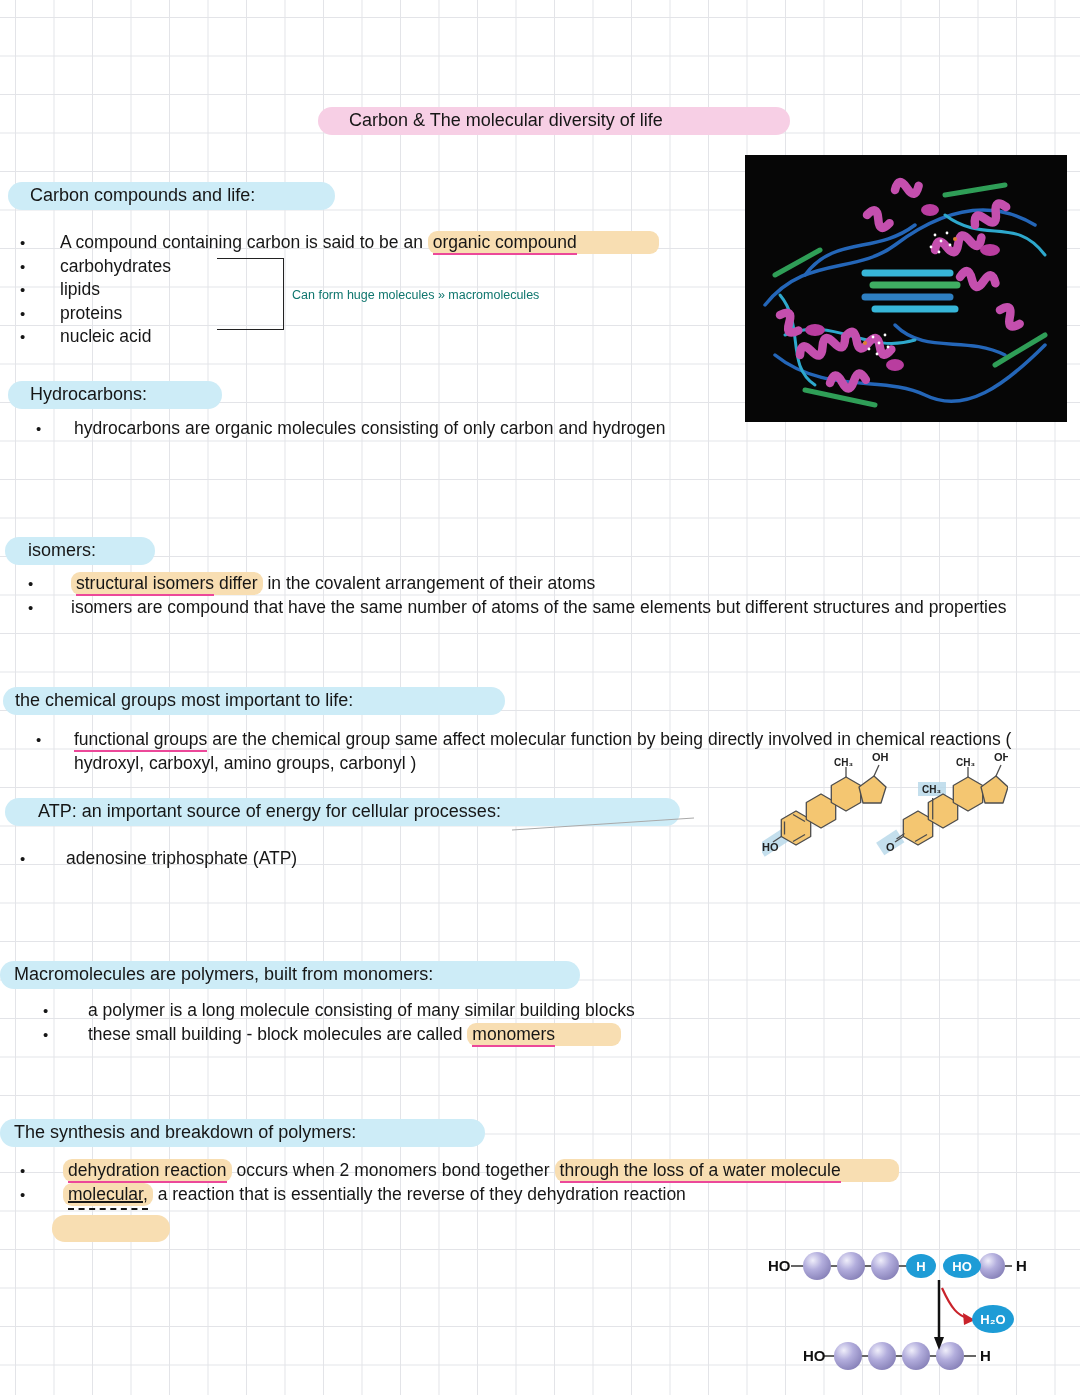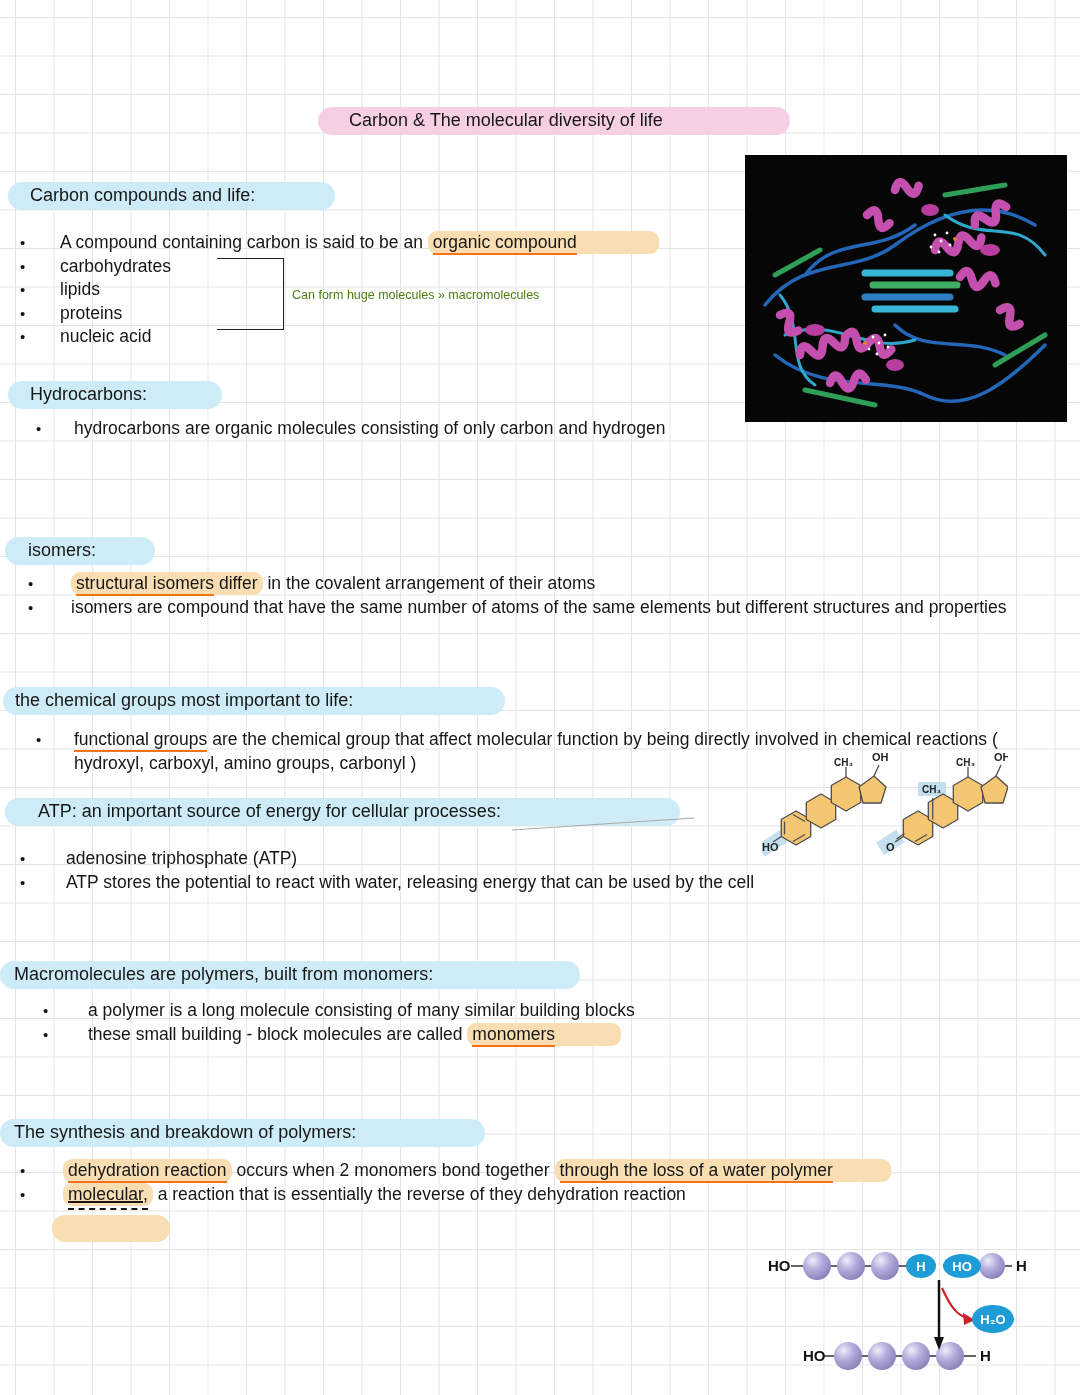--- a/index.html
+++ b/index.html
@@ -27,34 +27,34 @@
   .w-iso{min-width:150px;padding-left:23px;}
   .w-chem{min-width:502px;padding-left:12px;}
   .w-atp{min-width:675px;padding-left:33px;}
   .w-macro{min-width:580px;padding-left:14px;}
   .w-syn{min-width:485px;padding-left:14px;}
   .blist{line-height:23.6px;}
   .b-row{display:flex;align-items:flex-start;}
   .b-dot{flex:0 0 auto;}
   .b-dot::before{content:"•";font-size:15px;}
   .b-text{flex:1 1 auto;}
-  .u{border-bottom:2px solid #f97316;padding-bottom:1px;}
+  .u{border-bottom:2px solid #ec4899;padding-bottom:1px;}
   .u-hydro{
     text-decoration:underline;text-decoration-thickness:2px;
     border-bottom:2px dashed #161616;padding-bottom:4px;
   }
   .hl-orange{background:#f8deb2;border-radius:9px;padding:1px 5px 2px 5px;}
   .pad-r80{padding-right:82px;}
   .pad-r65{padding-right:66px;}
   .pad-r60{padding-right:58px;}
   .bracket{
     border:1.6px solid #222;border-left:none;
     width:66px;height:70px;
   }
-  .bracket-note{font-size:12.5px;color:#4d7c0f;white-space:nowrap;}
+  .bracket-note{font-size:12.5px;color:#0f766e;white-space:nowrap;}
   .blob{background:#f8deb2;border-radius:13px;}
   svg text{font-family:"Liberation Sans","DejaVu Sans",sans-serif;}
 </style>
 </head>
 <body>
 
 <div class="abs" style="left:318px;top:107px;">
   <span class="hl-head c-pink w-title">Carbon &amp; The molecular diversity of life</span>
 </div>
 
@@ -166,21 +166,21 @@
     <span class="b-text" style="max-width:975px;">isomers are compound that have the same number of atoms of the same elements but different structures and properties</span>
   </div>
 </div>
 
 <div class="abs" style="left:3px;top:687px;">
   <span class="hl-head c-cyan w-chem">the chemical groups most important to life:</span>
 </div>
 <div class="abs blist" style="left:28px;top:728px;width:1040px;">
   <div class="b-row">
     <span class="b-dot" style="width:38px;padding-left:8px;"></span>
-    <span class="b-text" style="max-width:1000px;"><span class="u">functional groups</span><span> are the chemical group that affect molecular function by being directly involved in chemical reactions ( hydroxyl, carboxyl, amino groups, carbonyl )</span></span>
+    <span class="b-text" style="max-width:1000px;"><span class="u">functional groups</span><span> are the chemical group same affect molecular function by being directly involved in chemical reactions ( hydroxyl, carboxyl, amino groups, carbonyl )</span></span>
   </div>
 </div>
 
 <div class="abs" style="left:762px;top:750px;width:246px;height:110px;">
 <svg width="246" height="110" viewBox="0 0 246 110">
   <g>
     <rect x="-4" y="84" width="36" height="14" fill="#b5d7e8" opacity="0.8" transform="rotate(-33 14 91)"></rect>
     <g fill="#f4c671" stroke="#4d4d4d" stroke-width="1.3" stroke-linejoin="round">
       <polygon points="34,61 48.7,69.5 48.7,86.5 34,95 19.3,86.5 19.3,69.5"></polygon>
       <polygon points="59,44 73.7,52.5 73.7,69.5 59,78 44.3,69.5 44.3,52.5"></polygon>
@@ -230,24 +230,20 @@
 <div class="abs" style="left:512px;top:816px;width:182px;height:16px;">
   <svg width="182" height="16">
       <line x1="0" y1="14" x2="182" y2="2" stroke="#a9a9a9" stroke-width="1.2"></line>
     </svg>
 </div>
 <div class="abs blist" style="left:12px;top:847px;width:1010px;">
   <div class="b-row">
     <span class="b-dot" style="width:46px;padding-left:8px;"></span>
     <span class="b-text">adenosine triphosphate (ATP)</span>
   </div>
-  <div class="b-row">
-    <span class="b-dot" style="width:46px;padding-left:8px;"></span>
-    <span class="b-text">ATP stores the potential to react with water, releasing energy that can be used by the cell</span>
-  </div>
 </div>
 
 <div class="abs" style="left:0px;top:961px;">
   <span class="hl-head c-cyan w-macro">Macromolecules are polymers, built from monomers:</span>
 </div>
 <div class="abs blist" style="left:35px;top:999px;width:780px;">
   <div class="b-row">
     <span class="b-dot" style="width:45px;padding-left:8px;"></span>
     <span class="b-text">a polymer is a long molecule consisting of many similar building blocks</span>
   </div>
@@ -256,21 +252,21 @@
     <span class="b-text"><span>these small building - block molecules are called </span><span class="hl-orange pad-r65"><span class="u">monomers</span></span></span>
   </div>
 </div>
 
 <div class="abs" style="left:0px;top:1119px;">
   <span class="hl-head c-cyan w-syn">The synthesis and breakdown of polymers:</span>
 </div>
 <div class="abs blist" style="left:12px;top:1159px;width:1030px;">
   <div class="b-row">
     <span class="b-dot" style="width:43px;padding-left:8px;"></span>
-    <span class="b-text"><span class="hl-orange"><span class="u">dehydration reaction</span></span><span> occurs when 2 monomers bond together </span><span class="hl-orange pad-r60"><span class="u">through the loss of a water polymer</span></span></span>
+    <span class="b-text"><span class="hl-orange"><span class="u">dehydration reaction</span></span><span> occurs when 2 monomers bond together </span><span class="hl-orange pad-r60"><span class="u">through the loss of a water molecule</span></span></span>
   </div>
   <div class="b-row">
     <span class="b-dot" style="width:43px;padding-left:8px;"></span>
     <span class="b-text"><span class="hl-orange"><span class="u-hydro">molecular,</span></span><span> a reaction that is essentially the reverse of they dehydration reaction</span></span>
   </div>
 </div>
 <div class="abs blob" style="left:52px;top:1215px;width:118px;height:27px;"></div>
 
 <div class="abs" style="left:760px;top:1248px;width:320px;height:147px;">
 <svg width="320" height="147" viewBox="0 0 320 147">

